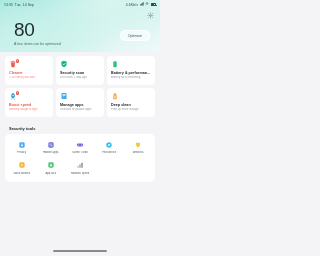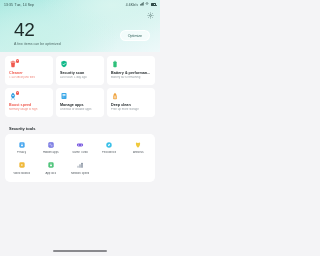--- a/index.html
+++ b/index.html
@@ -222,21 +222,21 @@
   </div>
 
   <div class="gear-wrap">
     <svg viewBox="0 0 24 24" fill="none" stroke="#3c5a56" stroke-width="2">
       <circle cx="12" cy="12" r="3"></circle>
       <path d="M12 2v3M12 19v3M2 12h3M19 12h3M4.9 4.9l2.1 2.1M17 17l2.1 2.1M19.1 4.9L17 7M7 17l-2.1 2.1"></path>
     </svg>
   </div>
 
   <div class="scoreblock">
-    <div class="score">42</div>
+    <div class="score">80</div>
     <div class="score-sub">A few items can be optimized</div>
   </div>
 
   <div class="optimize">Optimize</div>
 </div>
 
 <div class="grid" id="card-grid">
     <div class="card">
       <div class="card-ic">
         <svg viewBox="0 0 24 24">

